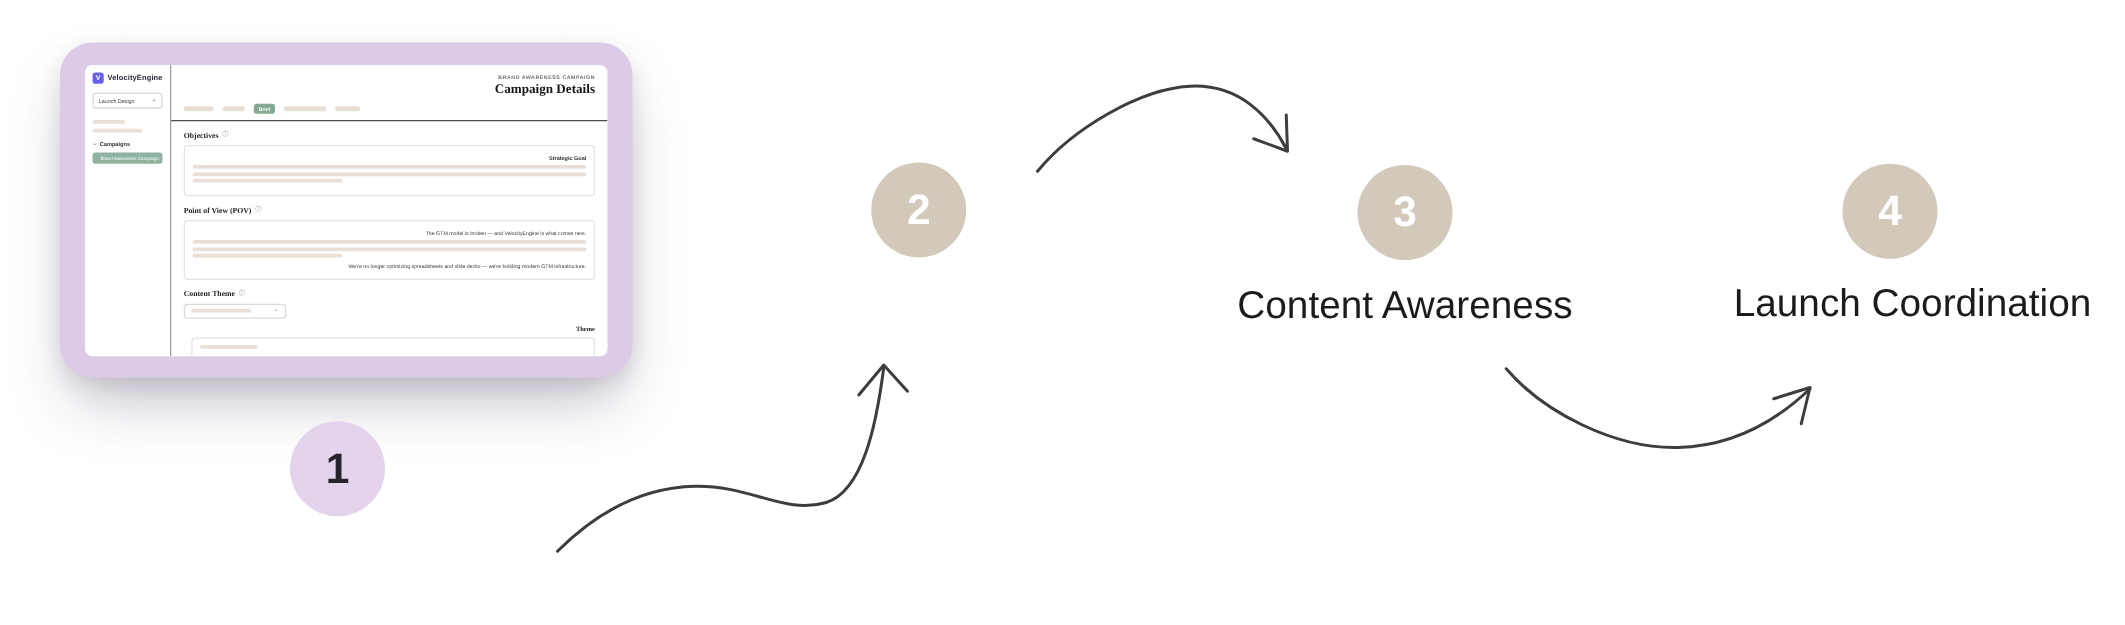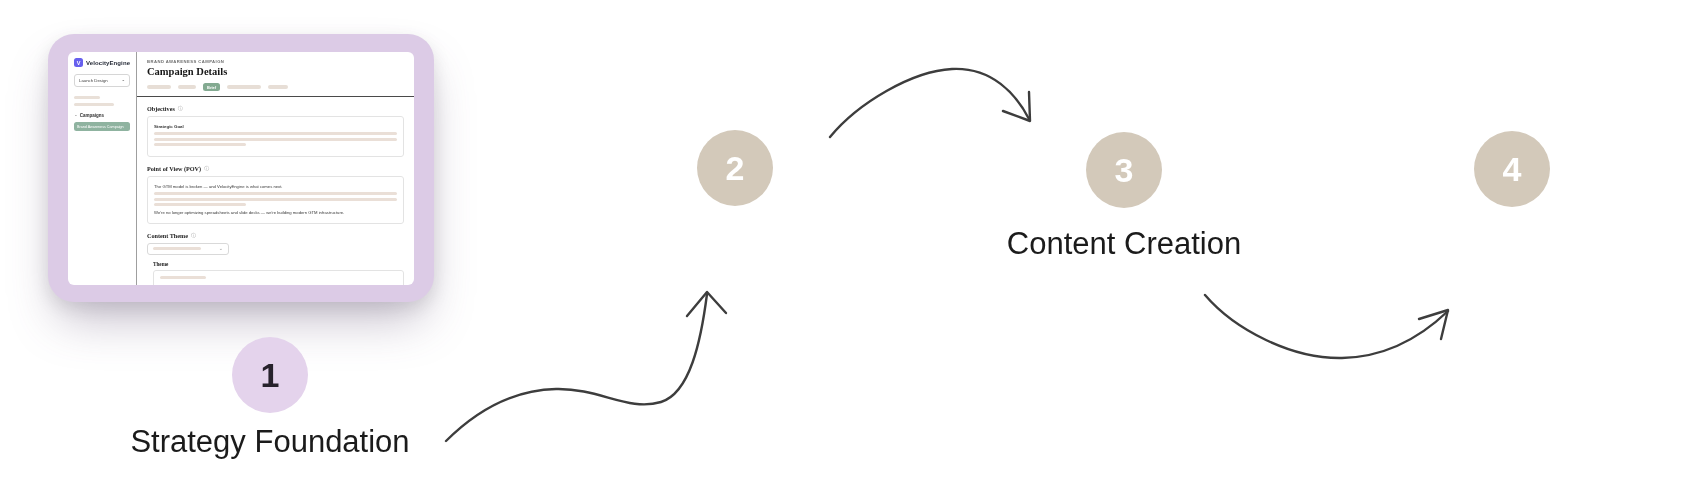--- a/index.html
+++ b/index.html
@@ -1,21 +1,21 @@
 <!DOCTYPE html>
 <html><head>
 <meta charset="utf-8">
 <style>
   html,body{margin:0;padding:0;width:1700px;height:500px;background:#ffffff;
     font-family:"Liberation Sans",sans-serif;overflow:hidden;}
   .canvas{position:relative;width:1700px;height:500px;}
 
   
-  .shot-card{position:absolute;left:48px;top:34px;width:386px;height:268px;
-    border-radius:26px;box-shadow:0 26px 48px -10px rgba(96,78,116,.38),0 6px 18px rgba(0,0,0,.10);}
+  .shot-card{position:absolute;left:48px;top:34px;width:458px;height:268px;
+    border-radius:26px;box-shadow:0 26px 48px -10px rgba(96,78,116,.38),0 6px 18px rgba(0,0,0,.10);text-align:right;}
   .mini-app{position:absolute;left:20px;top:18px;right:20px;bottom:17px;background:#ffffff;
     border-radius:6px;overflow:hidden;display:flex;color:#2b2b2b;}
 
   
   .m-side{width:69px;box-sizing:border-box;border-right:1px solid #9f9f9f;padding:6px 6px 0 6px;flex:none;}
   .m-brand{display:flex;align-items:center;gap:3px;margin-bottom:7px;}
   .m-logo{width:9px;height:9px;border-radius:2.5px;color:#fff;font-size:5.5px;font-weight:700;
     display:flex;align-items:center;justify-content:center;flex:none;}
   .m-brandname{font-size:6px;font-weight:700;color:#1e2330;white-space:nowrap;letter-spacing:.1px;}
   .m-select{border:1px solid #d6d6d6;border-radius:3px;height:11px;display:flex;align-items:center;
@@ -135,28 +135,28 @@
         <div class="m-theme-label">Theme</div>
         <div class="m-theme-card">
           <div class="m-line" style="width:46px"></div>
         </div>
       </div>
 
     </div>
   </div>
 
   <div class="circle" id="c1" style="background: rgb(228, 211, 236); color: rgb(39, 34, 44);">1</div>
-  <div class="step-label" id="l1">Strategy Foundation</div>
 
   <div class="circle" id="c2" style="background: rgb(211, 201, 186); color: rgb(255, 255, 255);">2</div>
 
   <div class="circle" id="c3" style="background: rgb(211, 201, 186); color: rgb(255, 255, 255);">3</div>
-  <div class="step-label" id="l3">Content Creation</div>
+  <div class="step-label" id="l3">Content Awareness</div>
 
   <div class="circle" id="c4" style="background: rgb(211, 201, 186); color: rgb(255, 255, 255);">4</div>
+  <div class="step-label" id="l4">Launch Coordination</div>
 
   <svg class="arrows" width="1700" height="500" viewBox="0 0 1700 500">
     <g stroke="#3d3d3d" stroke-width="2.4" fill="none" stroke-linecap="round" stroke-linejoin="round">
       <g>
         <path d="M 446 441 C 475 412, 512 390, 556 389 C 600 388, 628 412, 661 402 C 690 393, 701 341, 707 294"></path>
         <path d="M 687 316 L 707 292 L 726 313"></path>
       </g>
       <g>
         <path d="M 830 137 C 858 103, 912 71, 952 69 C 992 67, 1016 94, 1029 119"></path>
         <path d="M 1029 92 L 1030 121 L 1003 111"></path>

